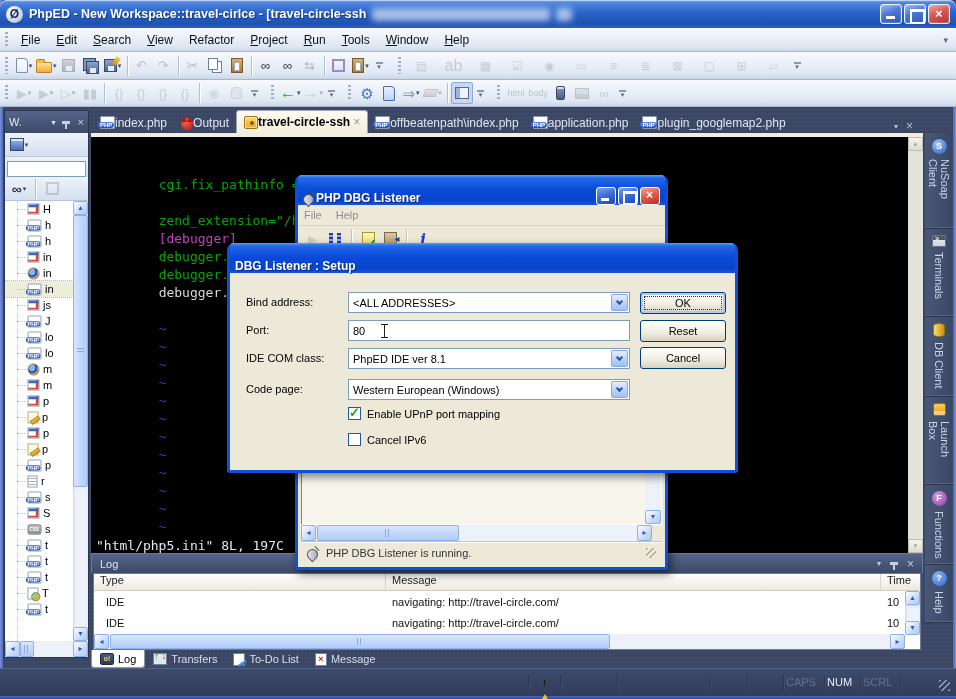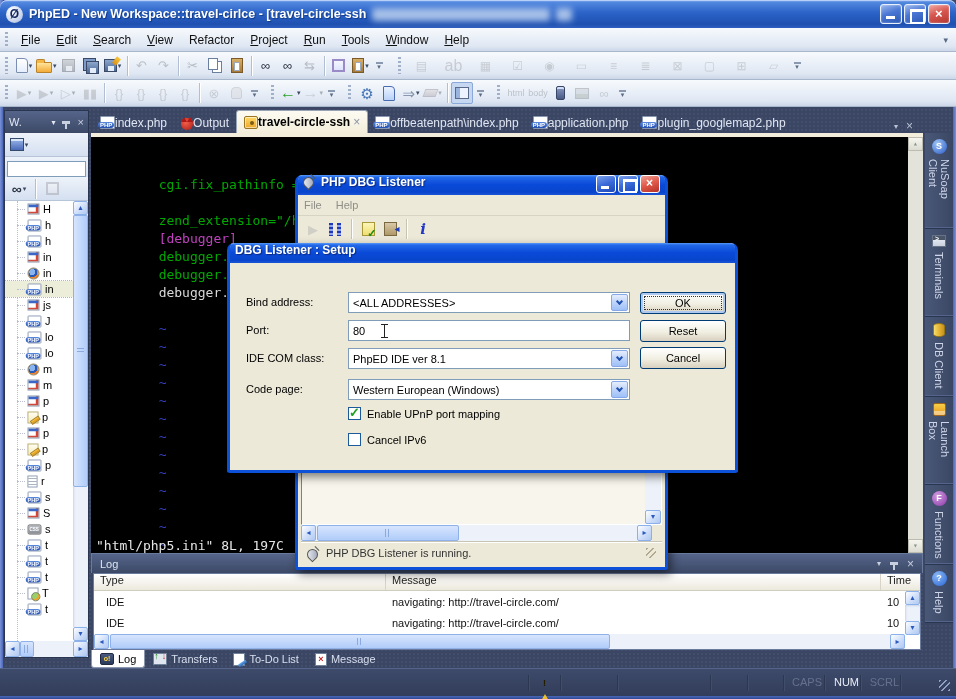--- a/index.html
+++ b/index.html
@@ -208,28 +208,28 @@
 
   
   #rightbar{position:absolute;left:925px;top:26px;width:28px;height:520px;display:flex;flex-direction:column}
   .rtab{writing-mode:vertical-rl;display:flex;align-items:center;gap:5px;padding:6px 0;color:#cdd5e8;font-size:11px;
      background:linear-gradient(90deg,#4a5878,#3a4764);border-bottom:1px solid #2a3550;box-shadow:inset 0 -1px 0 #55648a}
   .ricon{writing-mode:horizontal-tb}
 
   
   #statusbar{left:0;top:668px;width:956px;height:28px;background:linear-gradient(#3d4a6a,#313d59);border-top:1px solid #55648a}
   .ssep{position:absolute;top:6px;width:2px;height:16px;background:linear-gradient(90deg,#232c44,#4a5878)}
-  .slabel{position:absolute;top:7px;font-size:11px;color:#66718e;text-align:right}
+  .slabel{position:absolute;top:7px;font-size:11px;color:#66718e;text-align:left}
   .slabel.on{color:#e8ecf8}
   #sgrip{position:absolute;right:6px;bottom:5px;width:11px;height:11px;
      background:repeating-linear-gradient(135deg,#8fa0c4 0 1.5px,transparent 1.5px 4.5px)}
 
   
   .xpwin{position:absolute;border:3px solid #0d51d8;border-top:0;border-radius:7px 7px 3px 3px;background:#ece9d8;box-shadow:3px 4px 10px rgba(0,0,0,.5)}
-  .xptitle{height:20px;border-radius:5px 5px 0 0;display:flex;align-items:flex-start;gap:5px;padding:0 5px;
+  .xptitle{height:30px;border-radius:5px 5px 0 0;display:flex;align-items:flex-end;padding:0 5px;
      background:linear-gradient(180deg,#5a9cf8 0%,#2268e8 10%,#0a4ad8 48%,#0845cc 86%,#1b55d8 100%)}
   .xptitle .xt{color:#fff;font-weight:bold;font-size:12px;text-shadow:1px 1px 1px #0a2a80;white-space:nowrap}
   .xpbtns{margin-left:auto;display:flex;gap:2px}
   .xpb{width:20px;height:18px;border-radius:3px;border:1px solid #fff;position:relative;background:linear-gradient(160deg,#7ba0ec 0%,#3a6ad8 50%,#1c48b8 100%)}
   .xpb.close{background:linear-gradient(160deg,#f0a098 0%,#e05848 50%,#b43028 100%)}
   .xpb.close span{color:#fff;font-weight:bold;font-size:12px;position:absolute;left:5px;top:0}
   .xpb.min::after{content:"";position:absolute;left:4px;bottom:3px;width:8px;height:3px;background:#fff}
   .xpb.max::after{content:"";position:absolute;left:4px;top:3px;width:10px;height:9px;border:2px solid #fff;border-top-width:3px}
 
   

